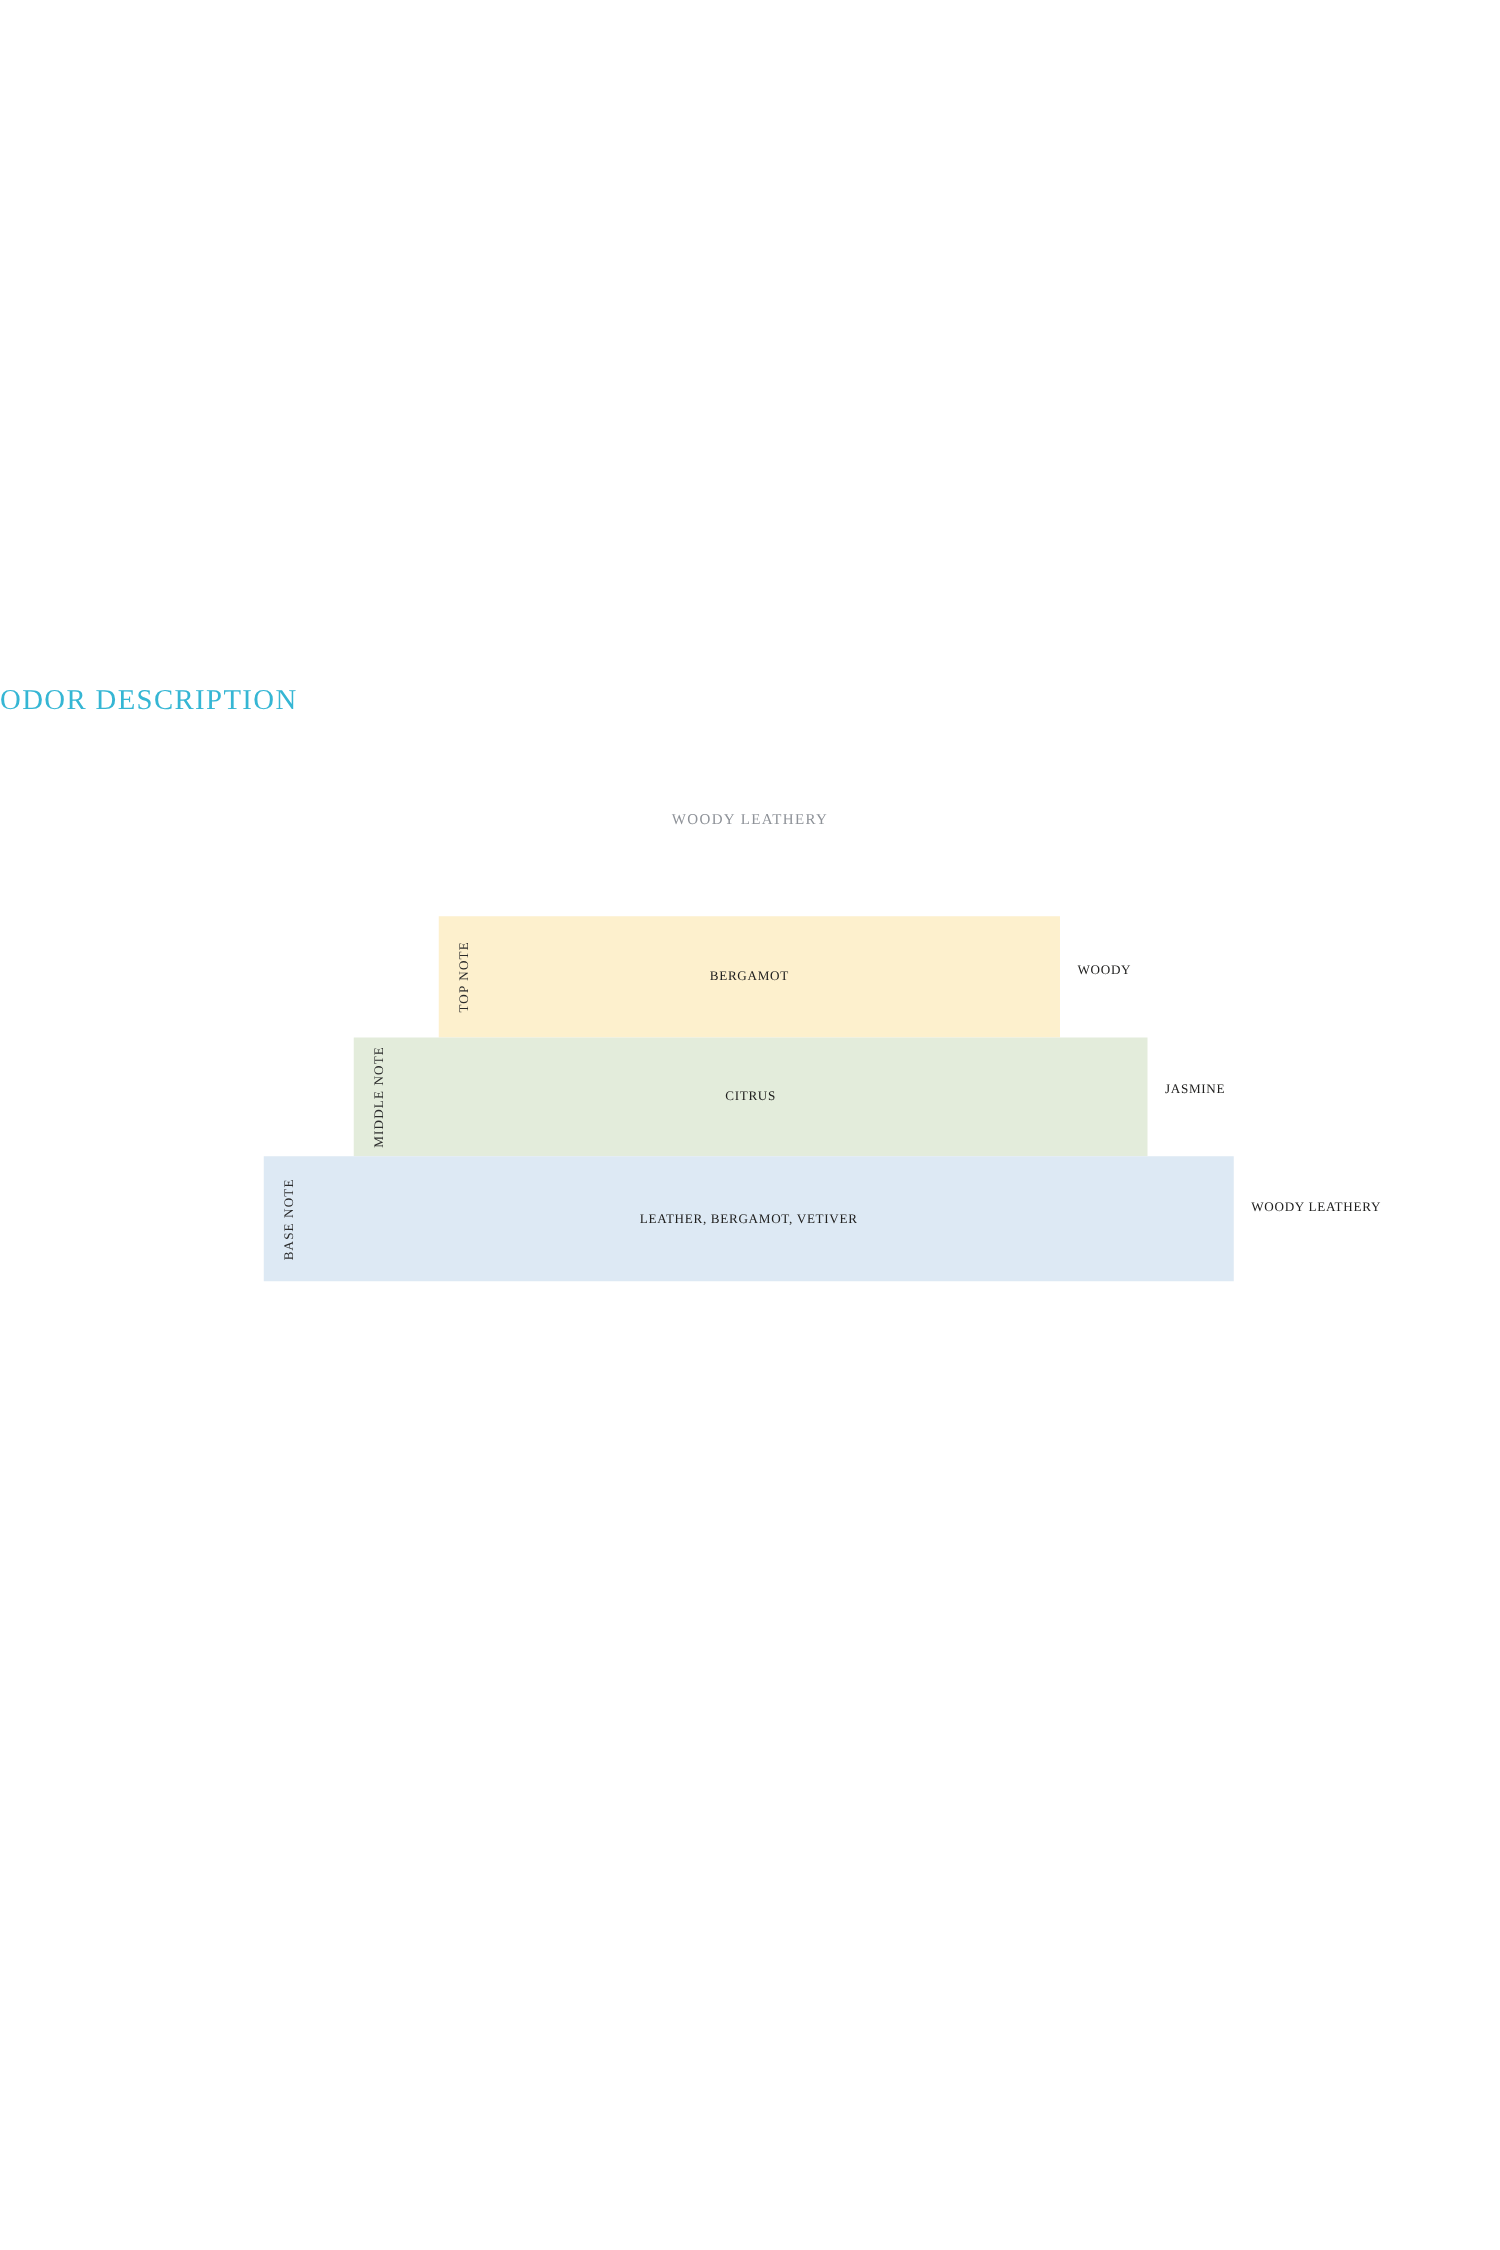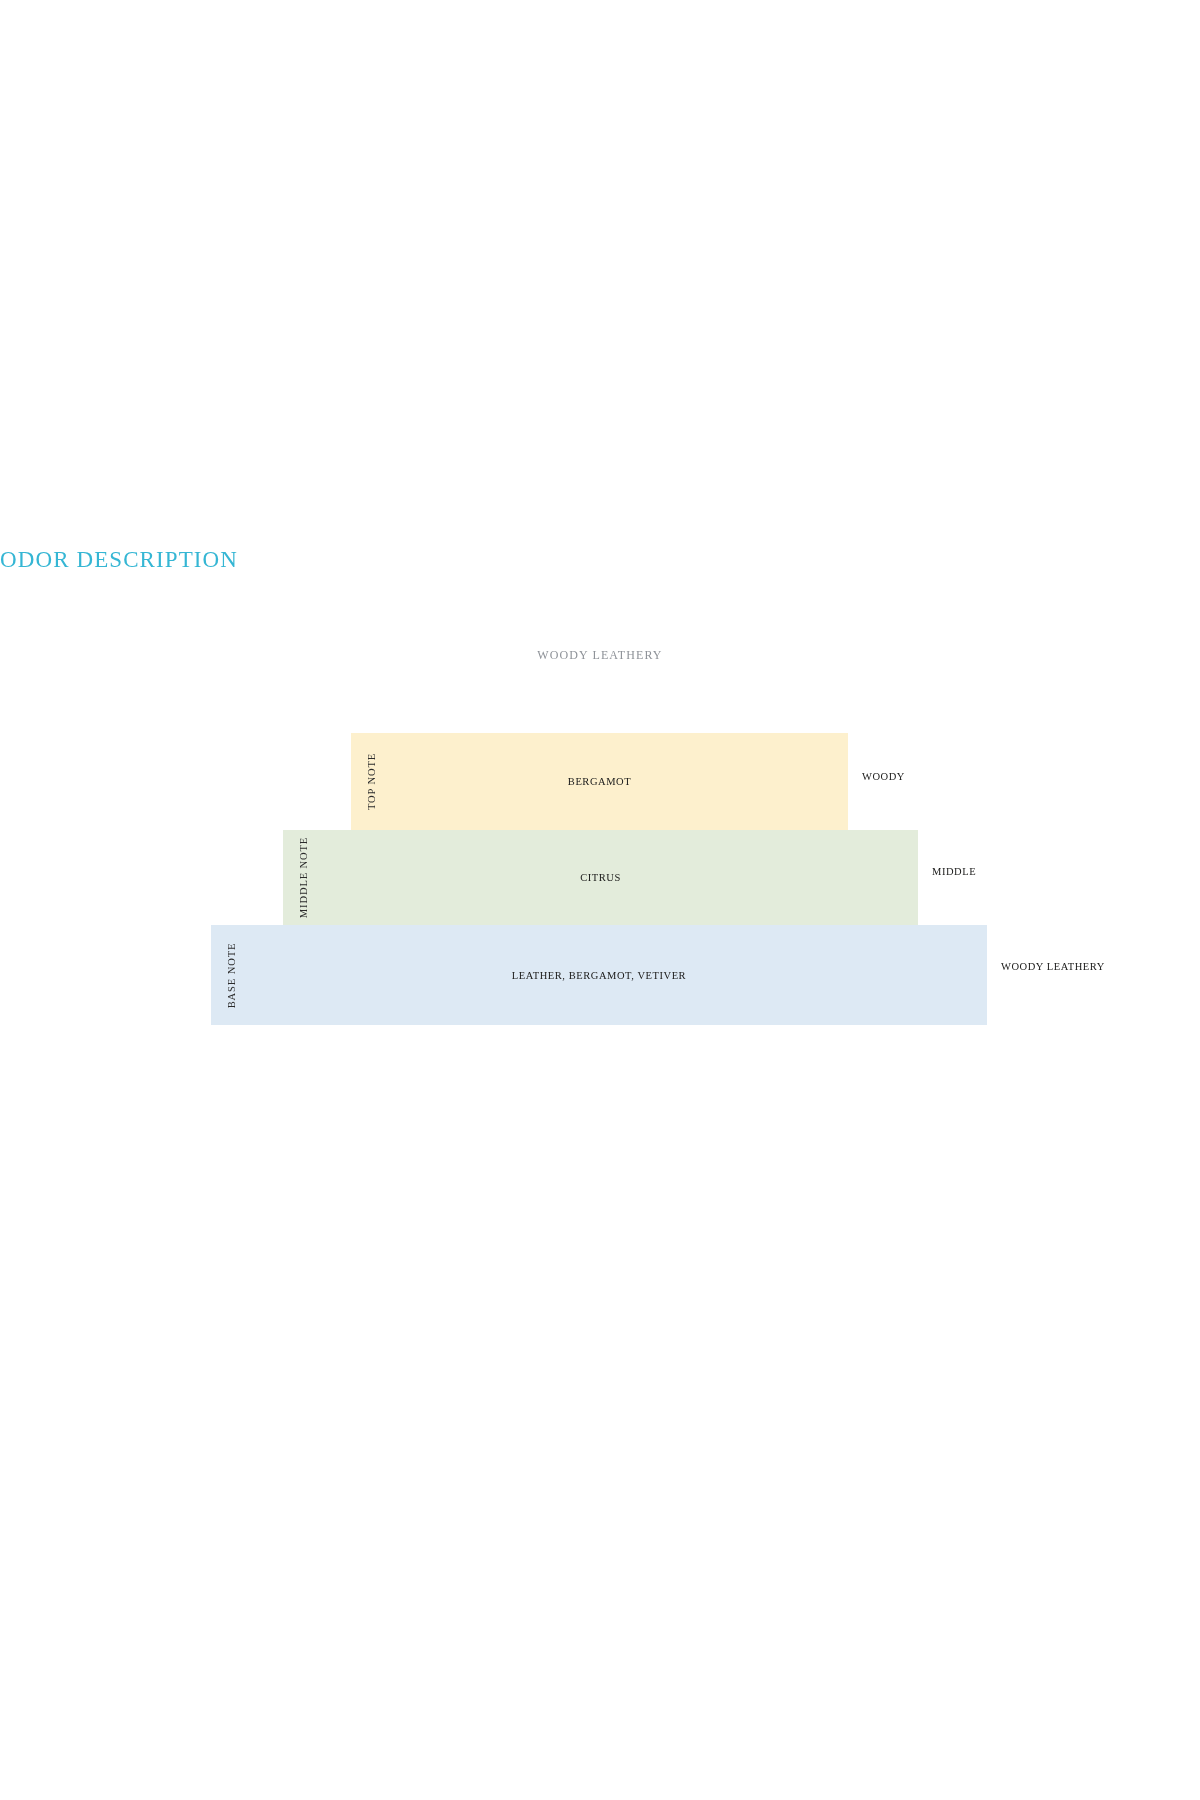--- a/index.html
+++ b/index.html
@@ -187,21 +187,21 @@
     <div class="note-family family-top">WOODY</div>
 
     <div class="note-band band-middle">
       <div class="note-kind">
         <span>MIDDLE NOTE</span>
       </div>
       <div class="note-ingredients">
         <span>CITRUS</span>
       </div>
     </div>
-    <div class="note-family family-middle">MIDDLE</div>
+    <div class="note-family family-middle">JASMINE</div>
 
     <div class="note-band band-base">
       <div class="note-kind">
         <span>BASE NOTE</span>
       </div>
       <div class="note-ingredients">
         <span>LEATHER, BERGAMOT, VETIVER</span>
       </div>
     </div>
     <div class="note-family family-base">WOODY LEATHERY</div>

